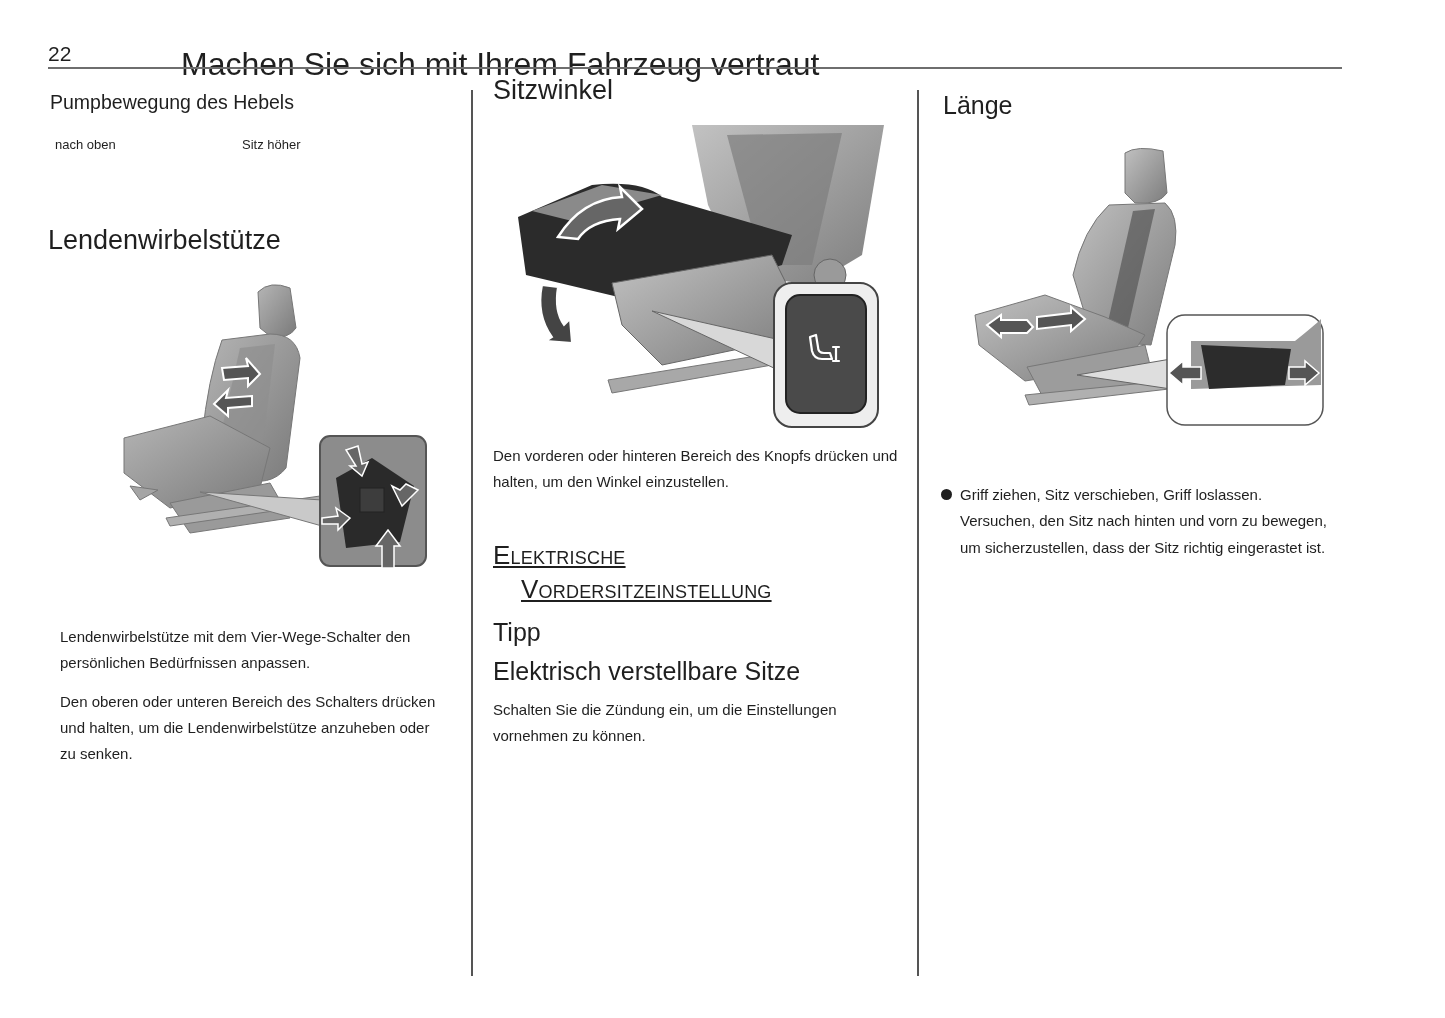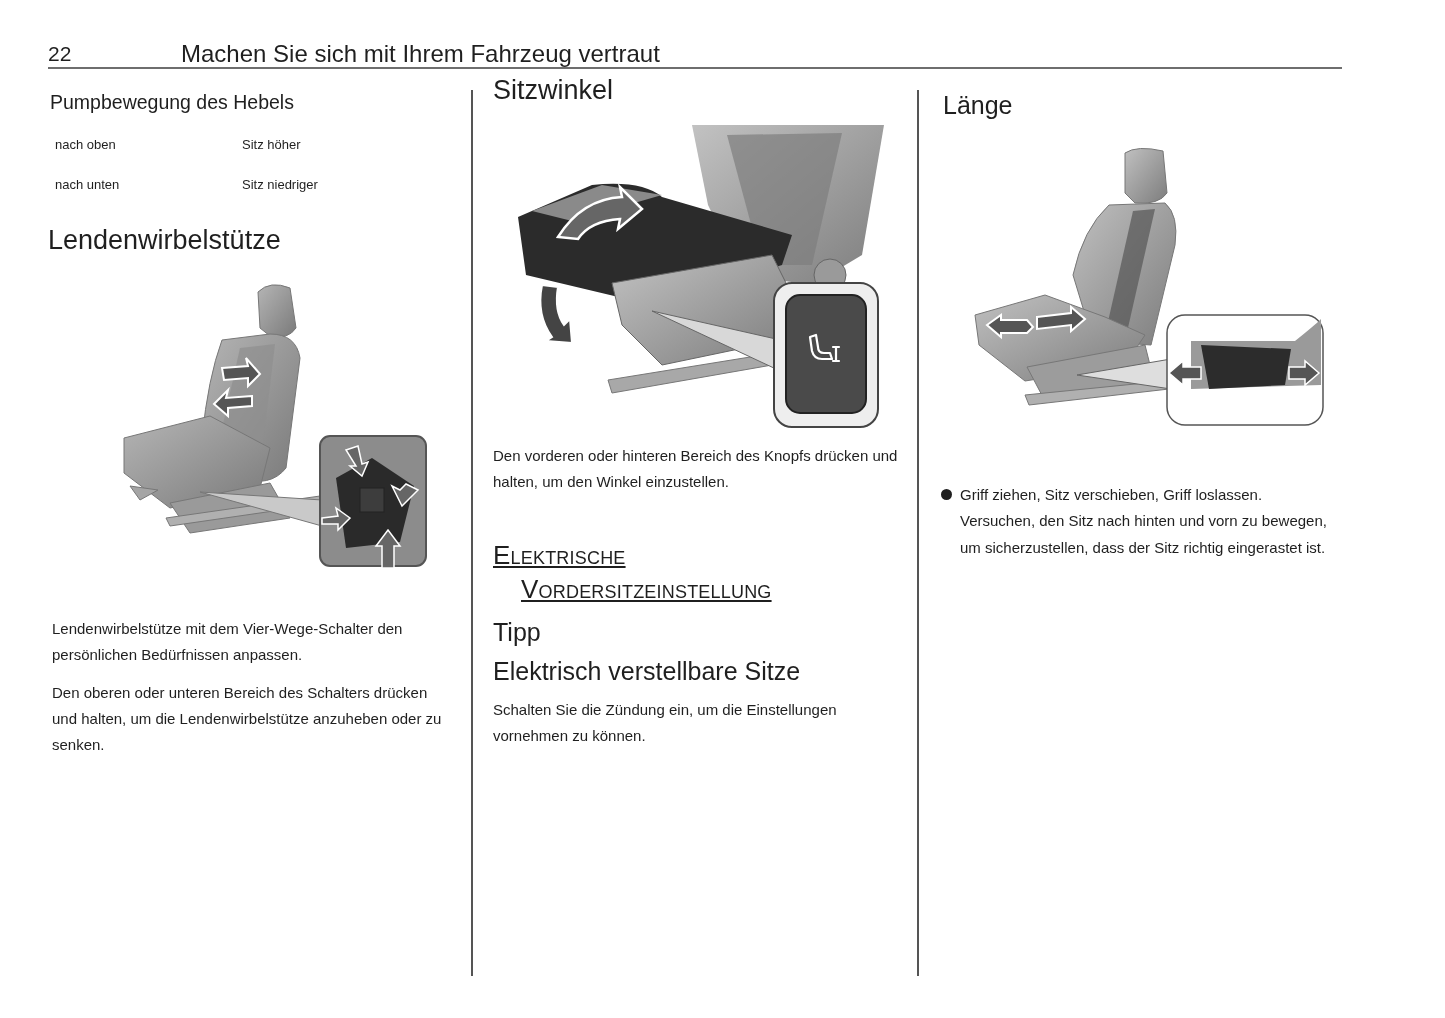--- a/index.html
+++ b/index.html
@@ -2,26 +2,26 @@
 <html><head>
 <meta charset="utf-8">
 <style>
   html, body { margin: 0; padding: 0; background: #ffffff; }
   body {
     width: 1445px; height: 1018px; position: relative; overflow: hidden;
     font-family: "Liberation Sans", sans-serif; color: #1f1f1f;
   }
   .abs { position: absolute; }
   .page-number { left: 48px; top: 38px; font-size: 21px; line-height: 32px; }
-  .page-title { left: 181px; top: 38px; font-size: 24px; line-height: 32px; }
+  .page-title { left: 181px; top: 48px; font-size: 32px; line-height: 32px; }
   .header-rule { left: 48px; top: 67px; width: 1294px; height: 2px; background: #6e6e6e; }
   .col-divider { width: 2px; background: #555; top: 90px; height: 886px; }
 
   .body-text { font-size: 15px; line-height: 26.3px; }
-  .p { margin: 4px; }
+  .p { margin: 12px; }
   .h2 { font-size: 27px; line-height: 32px; }
   .small-caps { font-size: 26px; line-height: 34px; font-variant: small-caps; letter-spacing: 0.2px; text-decoration: underline; }
   .label-strong { font-size: 25px; line-height: 26px; }
 
   .table-row { display: flex; font-size: 13px; line-height: 26px; }
   .table-row .c1 { width: 187px; padding-left: 7px; }
 
   .figure { position: absolute; }
   .bullet { position: absolute; width: 11px; height: 11px; border-radius: 50%; background: #1f1f1f; }
 </style>
@@ -34,24 +34,20 @@
 
 <div class="abs col-divider" style="left:471px;"></div>
 <div class="abs col-divider" style="left:917px;"></div>
 
 <div class="abs body-text" style="left:50px; top:89px; font-size:19.5px;">Pumpbewegung des Hebels</div>
 
 <div class="abs" style="left:48px; top:132px; width:400px;">
   <div class="table-row" style="height:40px;">
     <span class="c1">nach oben</span>
     <span>Sitz höher</span>
-  </div>
-  <div class="table-row" style="height:40px;">
-    <span class="c1">nach unten</span>
-    <span>Sitz niedriger</span>
   </div>
 </div>
 
 <div class="abs h2" style="left:48px; top:224px;">Lendenwirbelstütze</div>
 
 <svg class="figure" style="left:110px; top:278px;" width="330" height="300" viewBox="0 0 330 300">
   <defs>
     <linearGradient id="seatG1" x1="0" y1="0" x2="1" y2="1">
       <stop offset="0" stop-color="#b5b5b5"></stop>
         <stop offset="1" stop-color="#7a7a7a"></stop>

